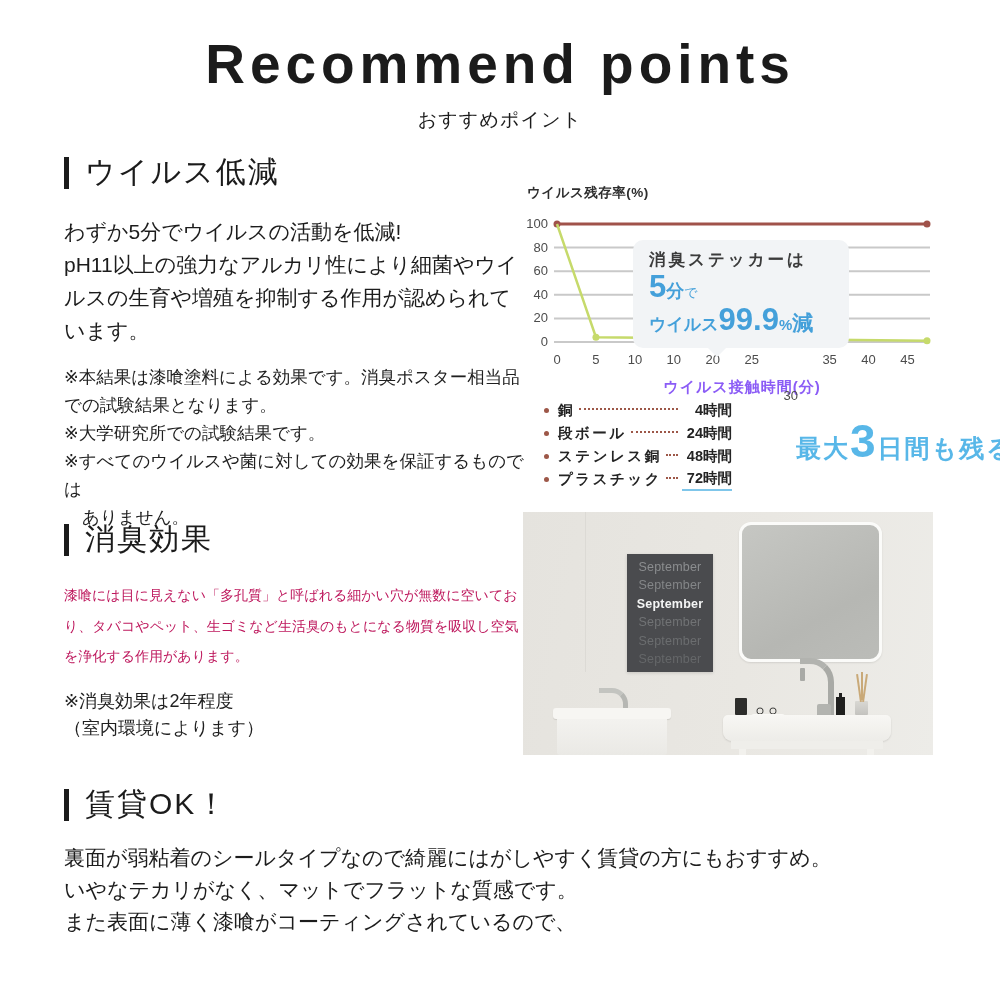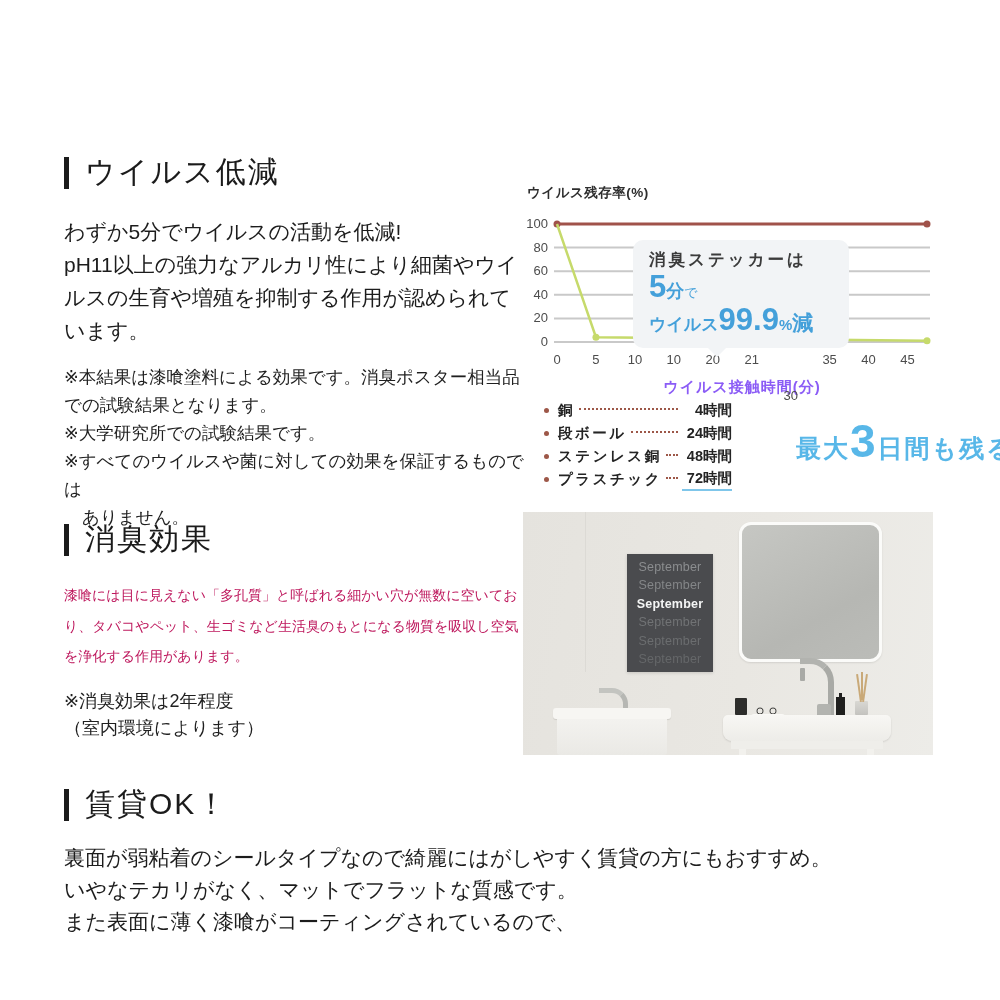--- a/index.html
+++ b/index.html
@@ -117,20 +117,24 @@
 
   
   .sec-rental{position:absolute;left:64px;top:784px;width:900px;}
   .sec-rental .body{margin-top:17px;font-size:21px;line-height:32px;color:#1c1c1c;}
 </style>
 </head>
 <body>
 
 <div class="canvas">
 
+  <div class="header">
+    <div class="main-title">Recommend points</div>
+    <div class="sub-title">おすすめポイント</div>
+  </div>
 
   <div class="sec-virus">
     <div class="sec-head">
       <span class="sec-bar"></span>
       <span>ウイルス低減</span>
     </div>
     <div class="body">
       <div>わずか5分でウイルスの活動を低減!</div>
       <div>pH11以上の強力なアルカリ性により細菌やウイルスの生育や増殖を抑制する作用が認められています。</div>
     </div>
@@ -164,21 +168,21 @@
         <span class="ytick" style="top: 20.6px;">80</span>
         <span class="ytick" style="top: 44.2px;">60</span>
         <span class="ytick" style="top: 67.8px;">40</span>
         <span class="ytick" style="top: 91.4px;">20</span>
         <span class="ytick" style="top: 115px;">0</span>
         <span class="xtick" style="left: -10px;">0</span>
         <span class="xtick" style="left: 28.9474px;">5</span>
         <span class="xtick" style="left: 67.8947px;">10</span>
         <span class="xtick" style="left: 106.842px;">10</span>
         <span class="xtick" style="left: 145.789px;">20</span>
-        <span class="xtick" style="left: 184.737px;">21</span>
+        <span class="xtick" style="left: 184.737px;">25</span>
         <span class="xtick" style="left: 223.684px; margin-top: 36px;">30</span>
         <span class="xtick" style="left: 262.632px;">35</span>
         <span class="xtick" style="left: 301.579px;">40</span>
         <span class="xtick" style="left: 340.526px;">45</span>
       </div>
 
     <div class="callout">
       <div class="co-title">消臭ステッカーは</div>
       <div class="co-line2">
         <span class="co-blue co-big">5</span><span class="co-blue co-mid">分</span><span class="co-small">で</span>

